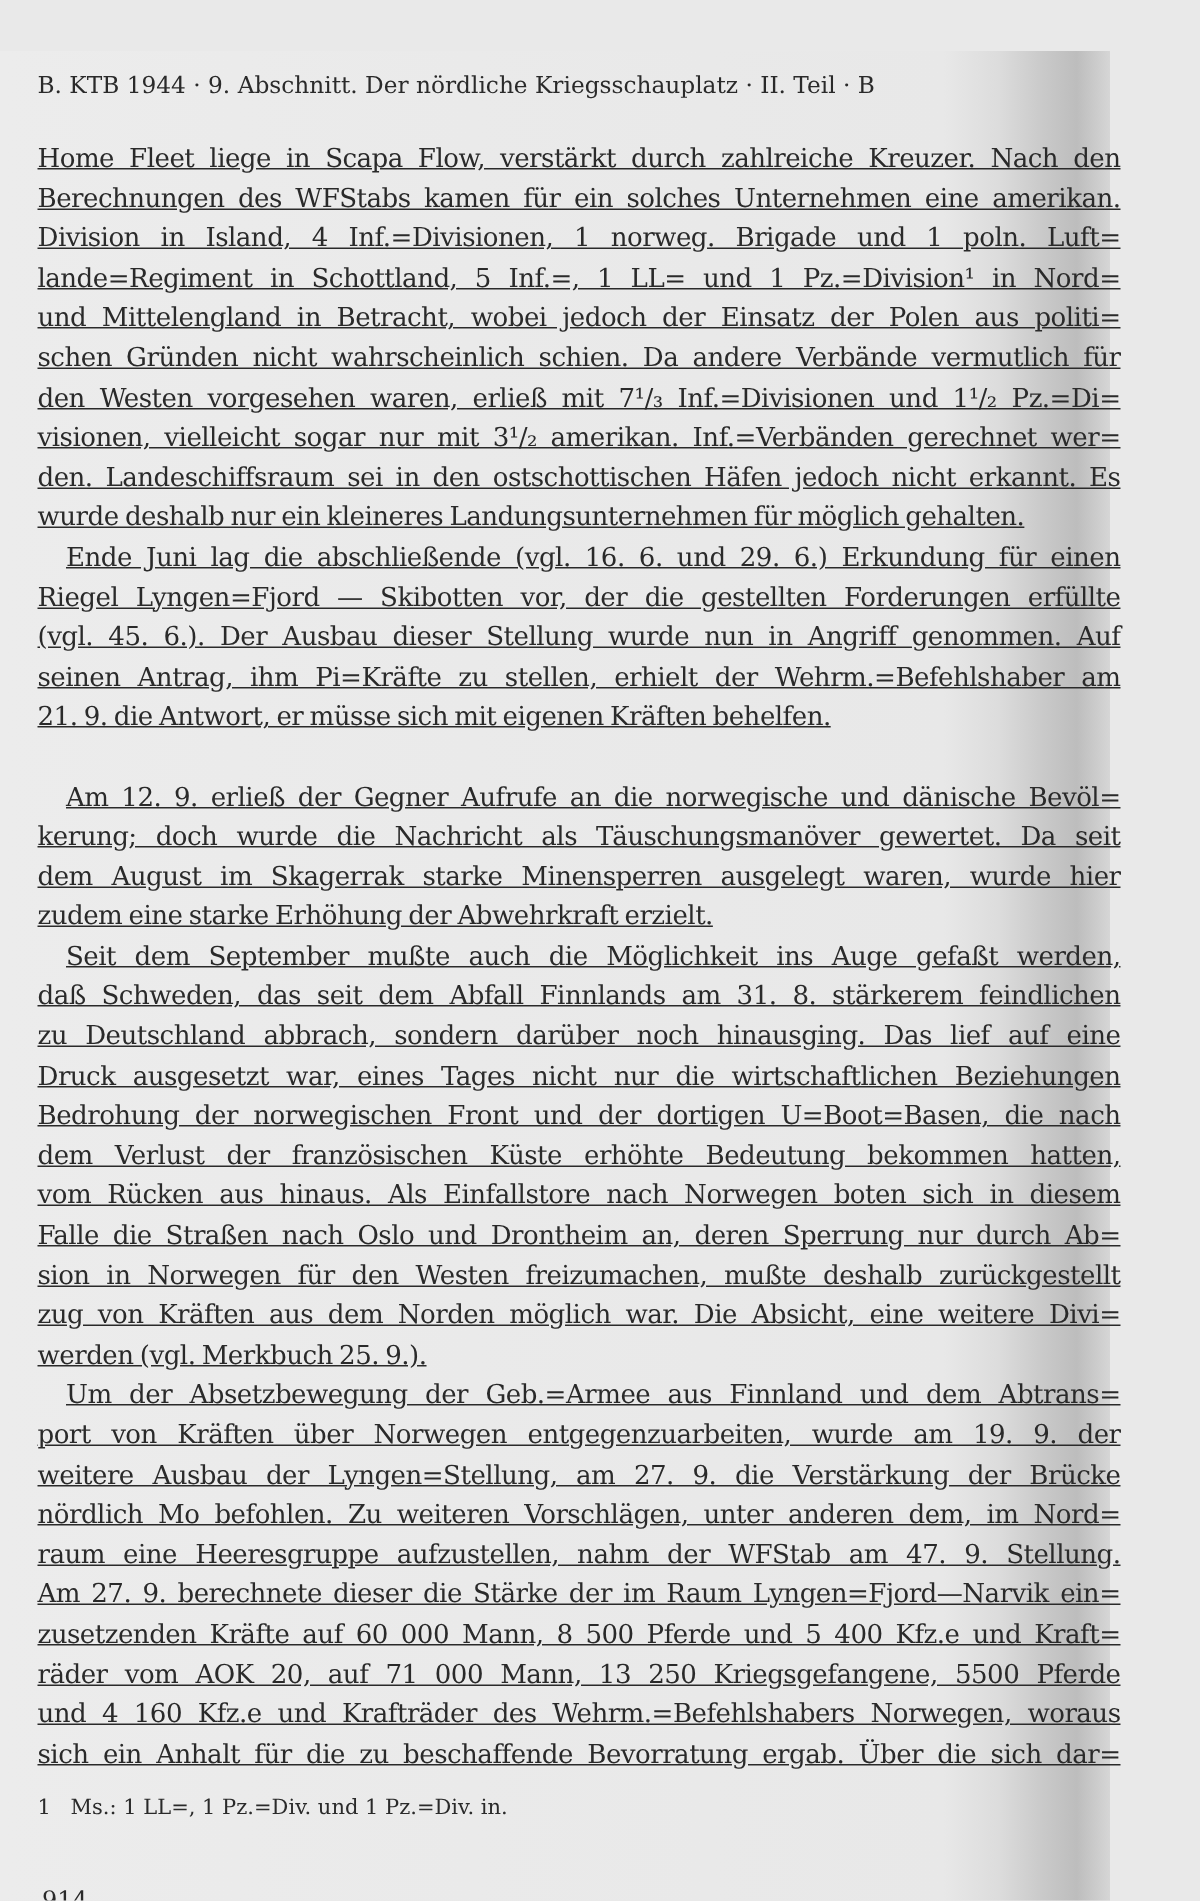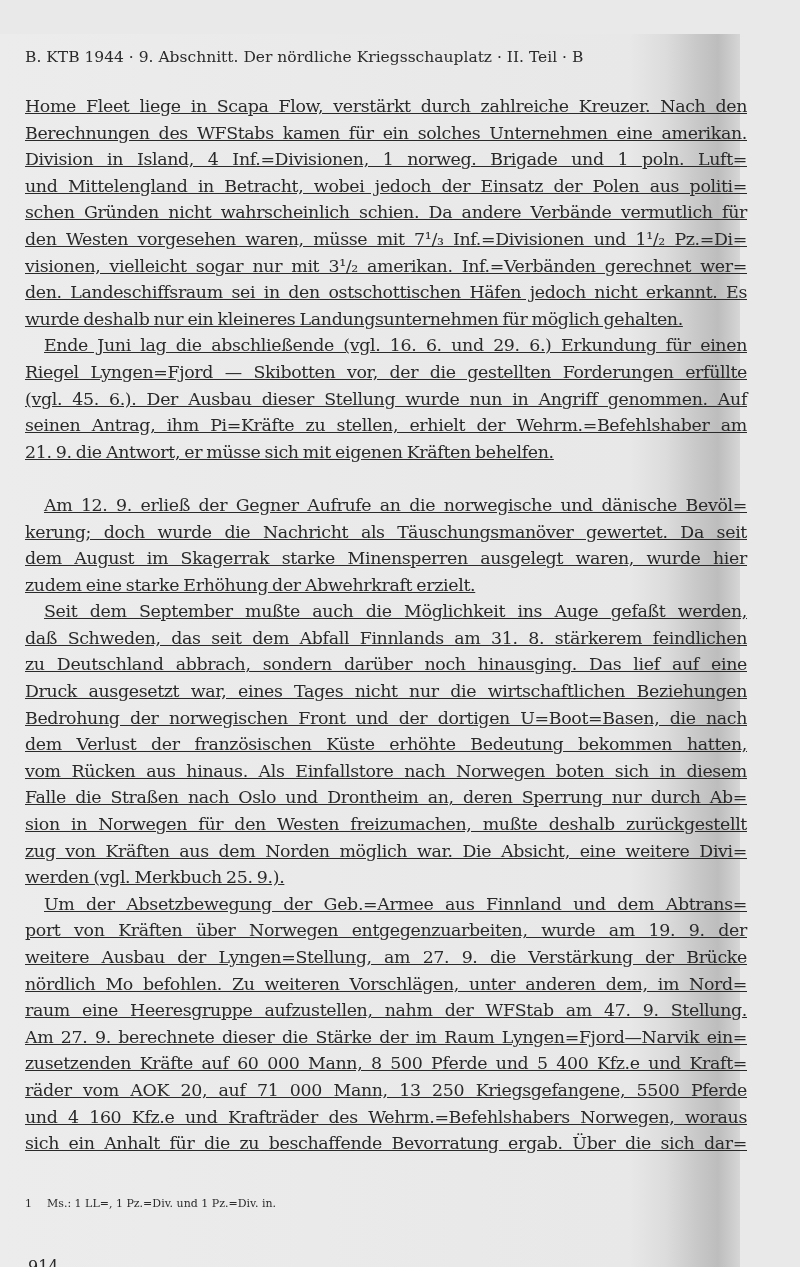--- a/index.html
+++ b/index.html
@@ -54,21 +54,21 @@
     .line.indent {
       padding-left: 19px;
     }
     .gap {
       height: 26.6px;
     }
     .footnote {
       position: absolute;
       left: 25px;
       top: 1163px;
-      font-size: 11px;
+      font-size: 14px;
       white-space: nowrap;
     }
     .footnote .fn-num {
       display: inline-block;
       width: 22px;
     }
     .page-number {
       position: absolute;
       left: 28px;
       top: 1223px;
@@ -80,23 +80,24 @@
 <body>
 
 <div class="page">
 
   <div class="running-head">B. KTB 1944 · 9. Abschnitt. Der nördliche Kriegsschauplatz · II. Teil · B</div>
 
   <div class="body-text">
     <div class="line">Home Fleet liege in Scapa Flow, verstärkt durch zahlreiche Kreuzer. Nach den</div>
     <div class="line">Berechnungen des WFStabs kamen für ein solches Unternehmen eine amerikan.</div>
     <div class="line">Division in Island, 4 Inf.=Divisionen, 1 norweg. Brigade und 1 poln. Luft=</div>
+    <div class="line">lande=Regiment in Schottland, 5 Inf.=, 1 LL= und 1 Pz.=Division¹ in Nord=</div>
     <div class="line">und Mittelengland in Betracht, wobei jedoch der Einsatz der Polen aus politi=</div>
     <div class="line">schen Gründen nicht wahrscheinlich schien. Da andere Verbände vermutlich für</div>
-    <div class="line">den Westen vorgesehen waren, müsse mit 7¹/₃ Inf.=Divisionen und 1¹/₂ Pz.=Di=</div>
+    <div class="line">den Westen vorgesehen waren, erließ mit 7¹/₃ Inf.=Divisionen und 1¹/₂ Pz.=Di=</div>
     <div class="line">visionen, vielleicht sogar nur mit 3¹/₂ amerikan. Inf.=Verbänden gerechnet wer=</div>
     <div class="line">den. Landeschiffsraum sei in den ostschottischen Häfen jedoch nicht erkannt. Es</div>
     <div class="line last">wurde deshalb nur ein kleineres Landungsunternehmen für möglich gehalten.</div>
     <div class="line indent">Ende Juni lag die abschließende (vgl. 16. 6. und 29. 6.) Erkundung für einen</div>
     <div class="line it-first">Riegel Lyngen=Fjord — Skibotten vor, der die gestellten Forderungen erfüllte</div>
     <div class="line">(vgl. 45. 6.). Der Ausbau dieser Stellung wurde nun in Angriff genommen. Auf</div>
     <div class="line">seinen Antrag, ihm Pi=Kräfte zu stellen, erhielt der Wehrm.=Befehlshaber am</div>
     <div class="line last">21. 9. die Antwort, er müsse sich mit eigenen Kräften behelfen.</div>
     <div class="gap"></div>
     <div class="line indent">Am 12. 9. erließ der Gegner Aufrufe an die norwegische und dänische Bevöl=</div>

